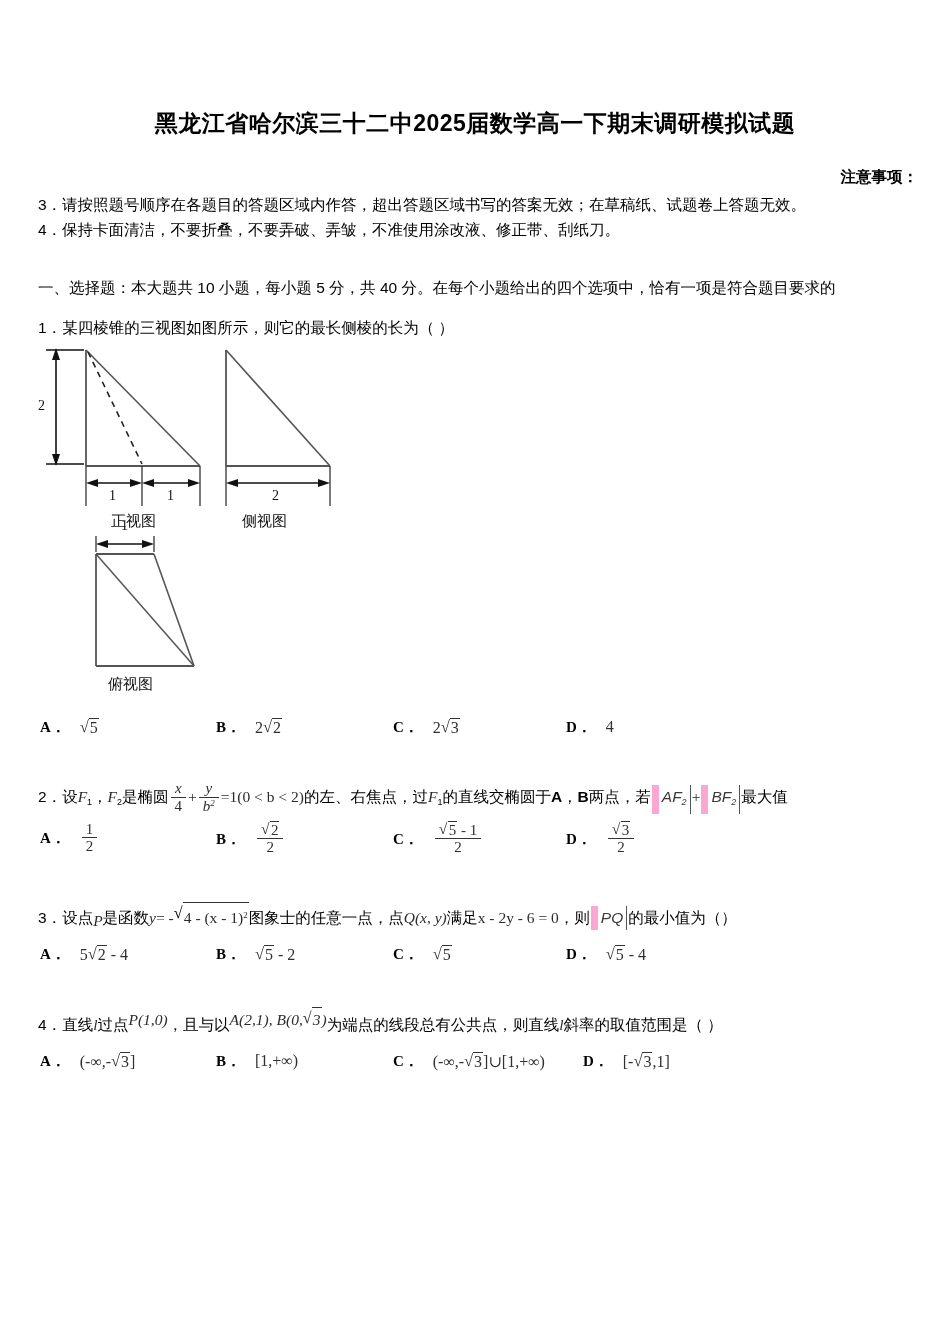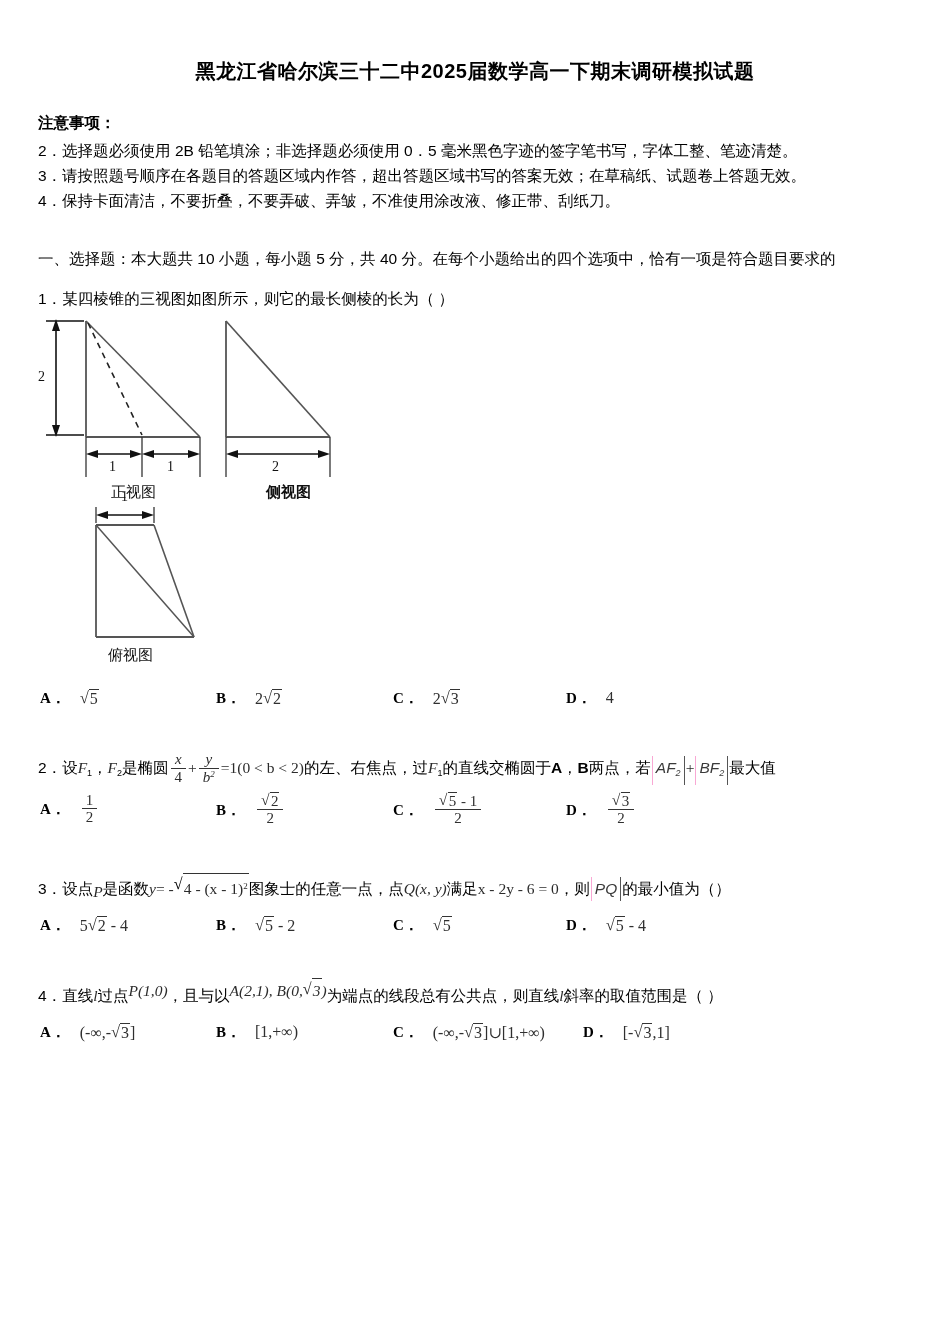--- a/index.html
+++ b/index.html
@@ -19,38 +19,39 @@
     position: relative;
     width: 950px;
     height: 1344px;
     padding: 0;
     box-sizing: border-box;
   }
 
   
   .doc-title {
     text-align: center;
-    font-size: 20px;
+    font-size: 23px;
     font-weight: bold;
     margin: 0;
-    padding-top: 58px;
+    padding-top: 108px;
     letter-spacing: 0.5px;
     font-family: "Liberation Sans", "DejaVu Sans", sans-serif;
   }
 
   
   .notice {
     margin: 28px 0 0 38px;
     width: 880px;
   }
   .notice-heading {
     font-size: 15.5px;
     font-weight: bold;
     font-family: "Liberation Sans", "DejaVu Sans", sans-serif;
     margin-bottom: 4px;
+    text-align: right;
   }
   .notice-item {
     font-size: 15.5px;
     line-height: 25px;
     font-family: "Liberation Sans", "DejaVu Sans", sans-serif;
     white-space: nowrap;
   }
 
   
   .section-head {
@@ -128,21 +129,21 @@
     top: -1px;
     font-size: 1.04em;
   }
   .rad > .radicand {
     display: inline-block;
     border-top: 1px solid #333;
     padding: 0 1px 0 1px;
   }
   .absbar {
     display: inline-block;
-    border-left: 1px solid #f9a8d4;
+    border-left: 7px solid #f9a8d4;
     border-right: 1px solid #555;
     padding: 0 3px;
     margin: 0 1px;
     font-style: italic;
     color: #3a3a3a;
   }
 
   
   .options {
     margin: 10px 0 0 38px;
@@ -198,21 +199,20 @@
 </style>
 </head>
 <body>
 
 <div class="page">
 
   <h1 class="doc-title">黑龙江省哈尔滨三十二中2025届数学高一下期末调研模拟试题</h1>
 
   <div class="notice">
     <div class="notice-heading">注意事项：</div>
-    <div class="notice-item">2．选择题必须使用 2B 铅笔填涂；非选择题必须使用 0．5 毫米黑色字迹的签字笔书写，字体工整、笔迹清楚。</div>
     <div class="notice-item">3．请按照题号顺序在各题目的答题区域内作答，超出答题区域书写的答案无效；在草稿纸、试题卷上答题无效。</div>
     <div class="notice-item">4．保持卡面清洁，不要折叠，不要弄破、弄皱，不准使用涂改液、修正带、刮纸刀。</div>
   </div>
 
   <div class="section-head">一、选择题：本大题共 10 小题，每小题 5 分，共 40 分。在每个小题给出的四个选项中，恰有一项是符合题目要求的</div>
 
   <div class="question">
     <span class="q-stem">1．</span><span class="q-stem">某四棱锥的三视图如图所示，则它的最长侧棱的长为（   ）</span>
   </div>
 
@@ -265,21 +265,21 @@
       <line x1="58" y1="214" x2="156" y2="326" stroke="#555" stroke-width="1.5"></line>
     </svg>
 
     <span class="dim-label" style="left:0px; top:58px;">2</span>
     <span class="dim-label" style="left:71px; top:148px;">1</span>
     <span class="dim-label" style="left:129px; top:148px;">1</span>
     <span class="dim-label" style="left:234px; top:148px;">2</span>
     <span class="dim-label" style="left:83px; top:178px;">1</span>
 
     <span class="fig-caption" style="left:73px; top:172px;">正视图</span>
-    <span class="fig-caption" style="left:228px; top:172px;font-weight:bold;">侧视图</span>
+    <span class="fig-caption" style="left:204px; top:172px;">侧视图</span>
     <span class="fig-caption" style="left:70px; top:335px;">俯视图</span>
   </div>
 
   <div class="options" style="margin-top:2px;">
     <div class="opt opt-a">
       <span class="opt-label">A．</span>
       <span class="opt-val"><span class="rad"><span class="radicand">5</span></span></span>
     </div>
     <div class="opt opt-b">
       <span class="opt-label">B．</span>

